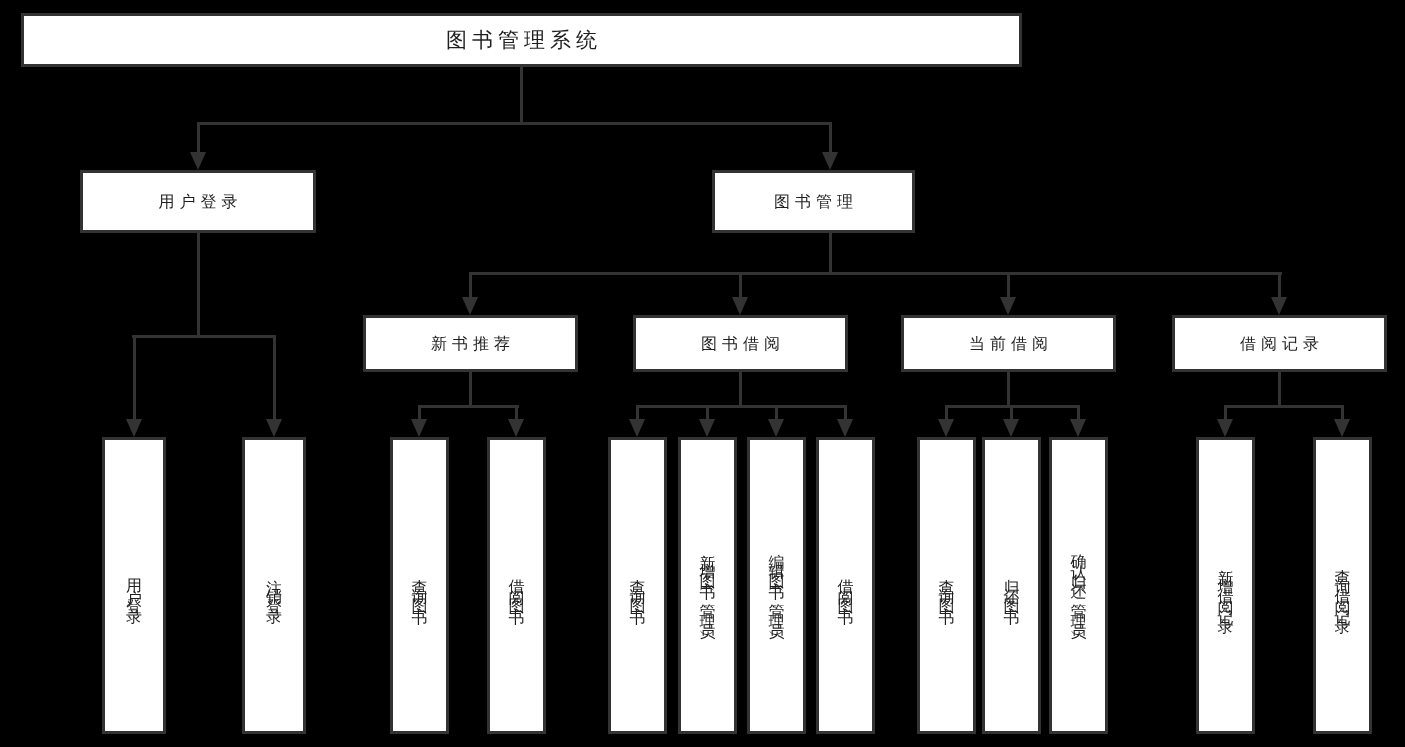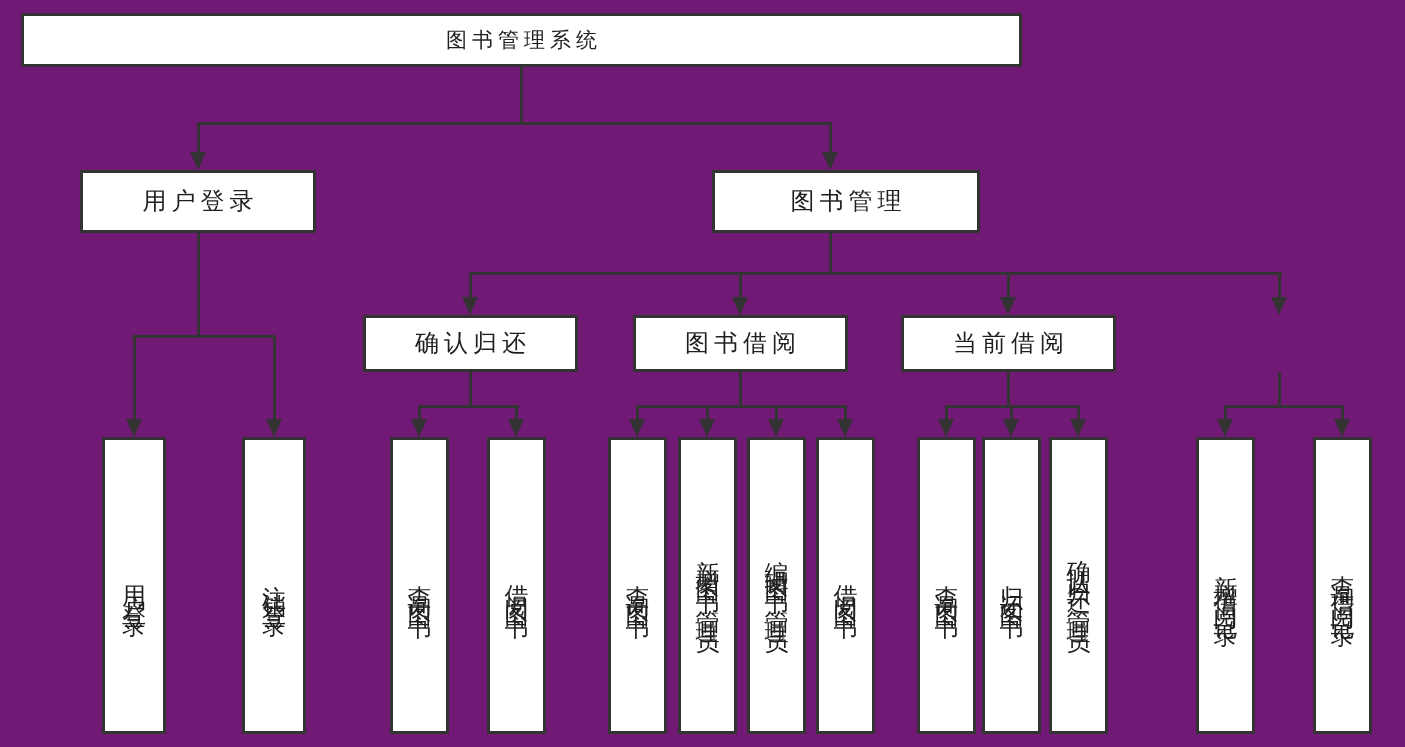--- a/index.html
+++ b/index.html
@@ -1,28 +1,28 @@
 <!DOCTYPE html>
 <html><head>
 <meta charset="utf-8">
 <style>
   html, body { margin: 0; padding: 0; background: #ffffff; }
   .canvas {
     position: relative; width: 1405px; height: 747px;
-    background: #701a75; overflow: hidden;
+    background: #000000; overflow: hidden;
     font-family: "Liberation Sans", sans-serif;
   }
   .box {
     position: absolute; box-sizing: border-box;
     border: 3px solid #333333; background: #ffffff;
     display: flex; align-items: center; justify-content: center;
     z-index: 1;
   }
   .txt {
-    font-size: 24px; color: #1f1f1f; letter-spacing: 5px; text-indent: 5px;
+    font-size: 16px; color: #1f1f1f; letter-spacing: 5px; text-indent: 5px;
     white-space: nowrap; line-height: 1.2;
   }
   .root .txt { font-size: 21px; }
   .leaf .txt {
     writing-mode: vertical-rl; text-indent: 0;
     letter-spacing: 10px; line-height: 1; white-space: normal;
   }
   .vl, .hl { position: absolute; background: #333333; z-index: 0; }
   .vl { width: 3px; } .hl { height: 3px; }
   .arrow {
@@ -41,32 +41,35 @@
 
 <div class="canvas" id="canvas">
 
   <div class="box root" style="left:21px;top:13px;width:1001px;height:54px">
     <span class="txt">图书管理系统</span>
   </div>
 
   <div class="box" style="left:80px;top:170px;width:236px;height:63px">
     <span class="txt">用户登录</span>
   </div>
-  <div class="box" style="left:712px;top:170px;width:268px;height:63px">
+  <div class="box" style="left:712px;top:170px;width:203px;height:63px">
     <span class="txt">图书管理</span>
   </div>
 
   <div class="box" style="left:363px;top:315px;width:215px;height:57px">
-    <span class="txt">确认归还</span>
+    <span class="txt">新书推荐</span>
   </div>
   <div class="box" style="left:901px;top:315px;width:215px;height:57px">
     <span class="txt">当前借阅</span>
   </div>
   <div class="box" style="left:633px;top:315px;width:215px;height:57px">
     <span class="txt">图书借阅</span>
+  </div>
+  <div class="box" style="left:1172px;top:315px;width:215px;height:57px">
+    <span class="txt">借阅记录</span>
   </div>
 
   <div class="box leaf" style="left:102px;top:437px;width:64px;height:297px">
     <span class="txt">用户登录</span>
   </div>
   <div class="box leaf" style="left:242px;top:437px;width:64px;height:297px">
     <span class="txt">注销登录</span>
   </div>
 
   <div class="box leaf" style="left:390px;top:437px;width:59px;height:297px">

